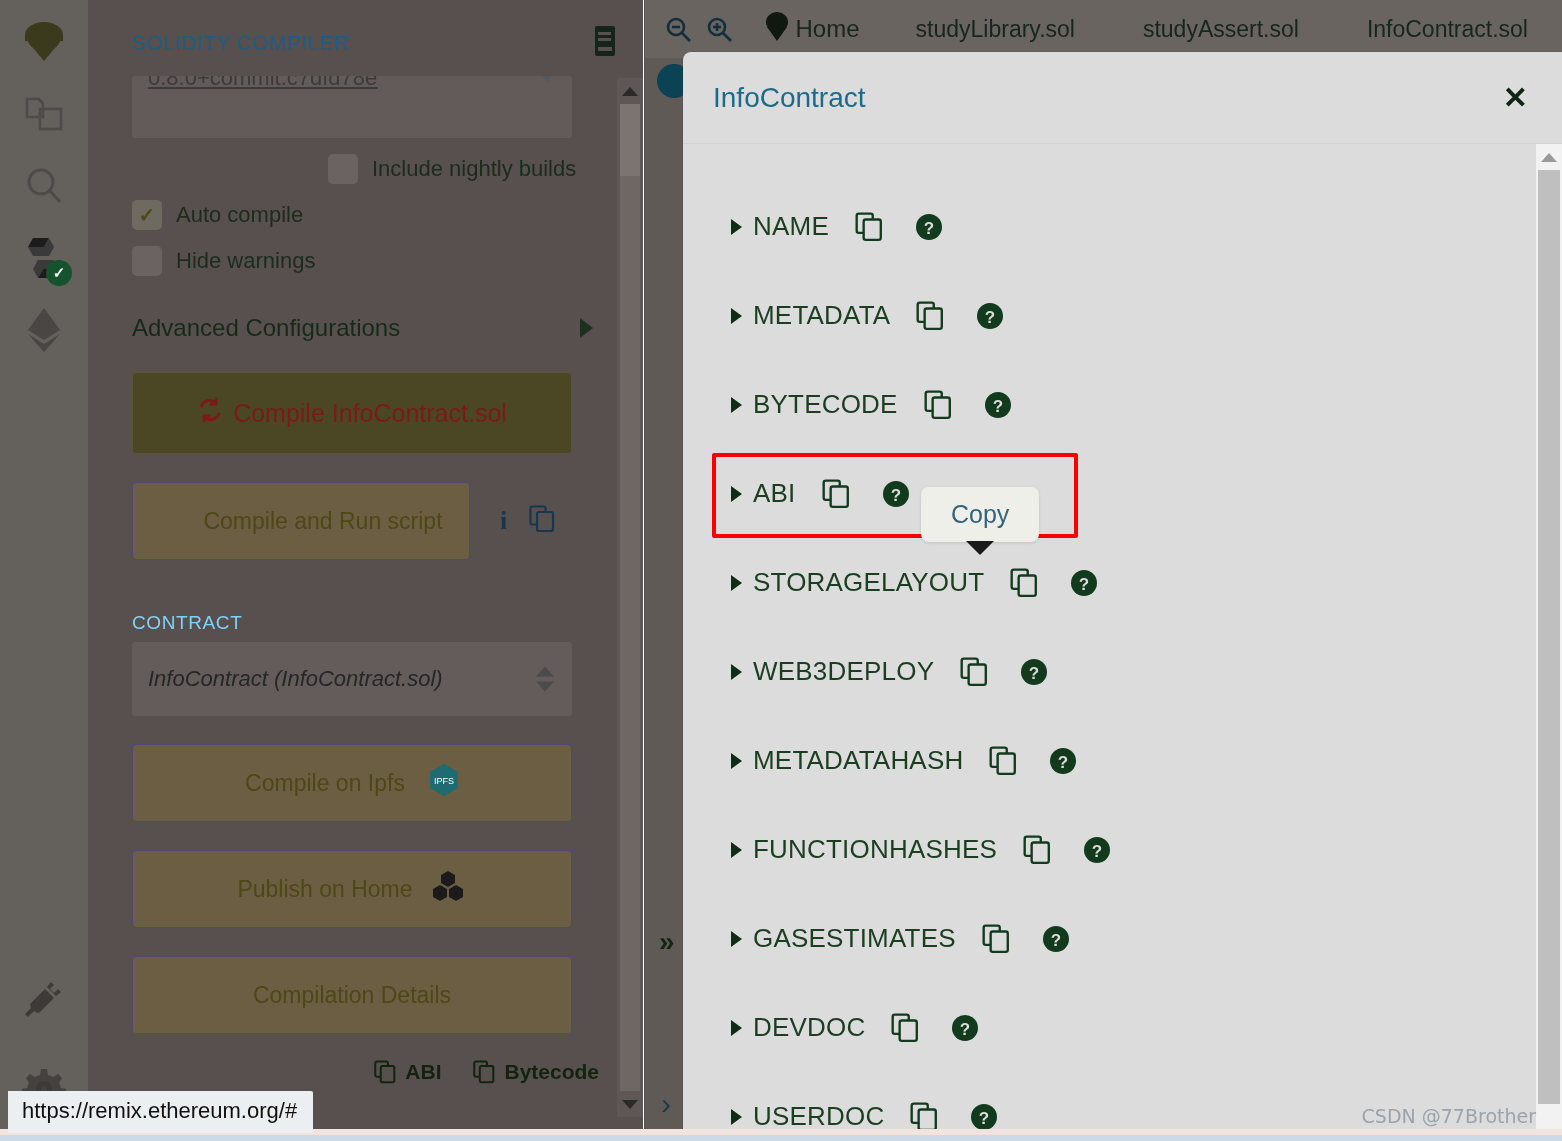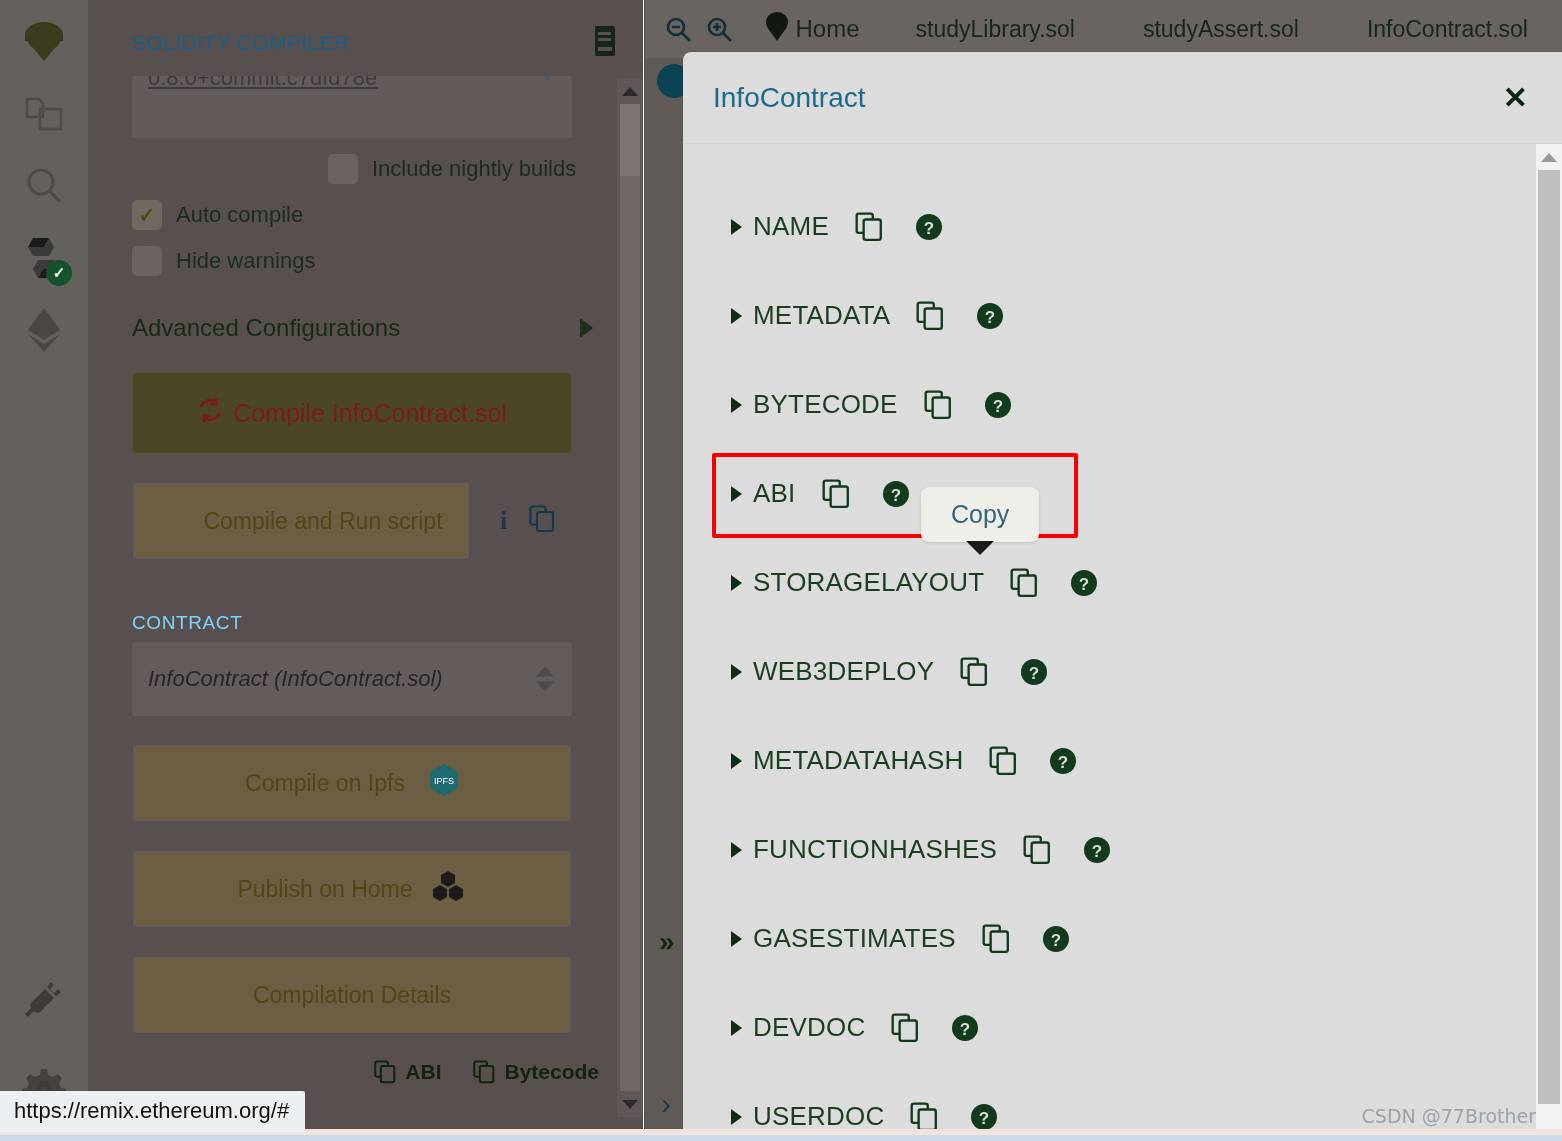--- a/index.html
+++ b/index.html
@@ -219,21 +219,21 @@
   .ms-tri-up { width: 0; height: 0; border-left: 8px solid transparent; border-right: 8px solid transparent; border-bottom: 9px solid #9a9a9a; }
   .ms-thumb { position: absolute; left: 2px; right: 2px; top: 26px; bottom: 26px; background: #bfbfbf; }
 
   .watermark {
     position: absolute; right: 26px; bottom: 14px; z-index: 12;
     color: #9aa3ab; font-size: 19px; font-family: "DejaVu Sans", sans-serif;
   }
 
   
   .status-url {
-    position: absolute; left: 0; bottom: 8px; z-index: 20;
+    position: absolute; left: 8px; bottom: 8px; z-index: 20;
     background: #eceff1; color: #101010;
     font-size: 22px; padding: 7px 16px 9px 14px;
     border-top-right-radius: 2px;
   }
 
   .bottom-strip { position: absolute; left: 0; right: 0; bottom: 0; height: 12px; background: #f2e3dc; z-index: 15; }
   .bottom-strip-blue { position: absolute; left: 0; right: 0; bottom: 0; height: 6px; background: #ccd9e6; z-index: 16; }
 </style>
 </head>
 <body>

